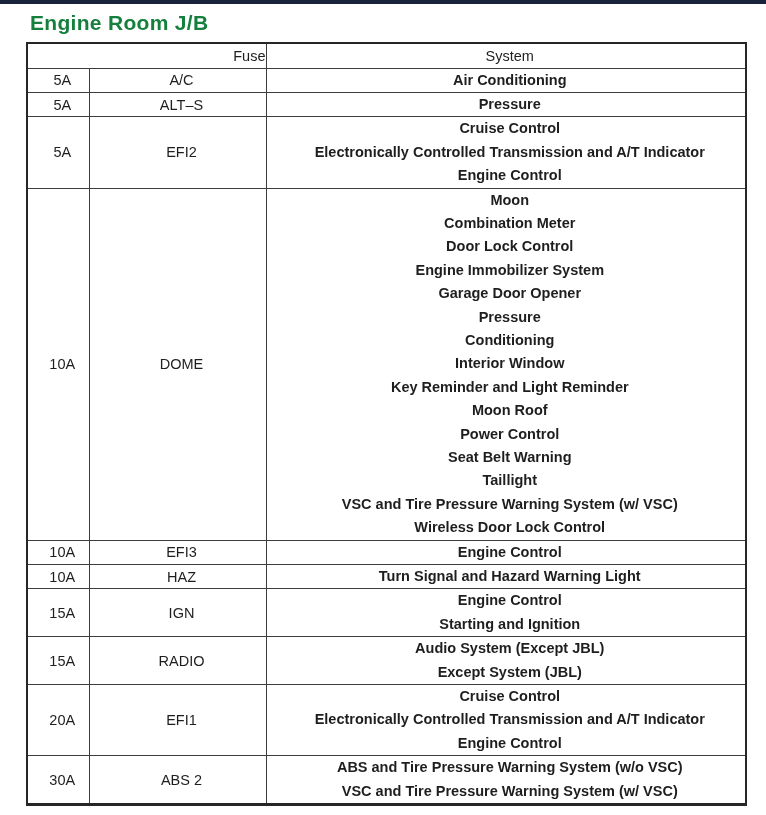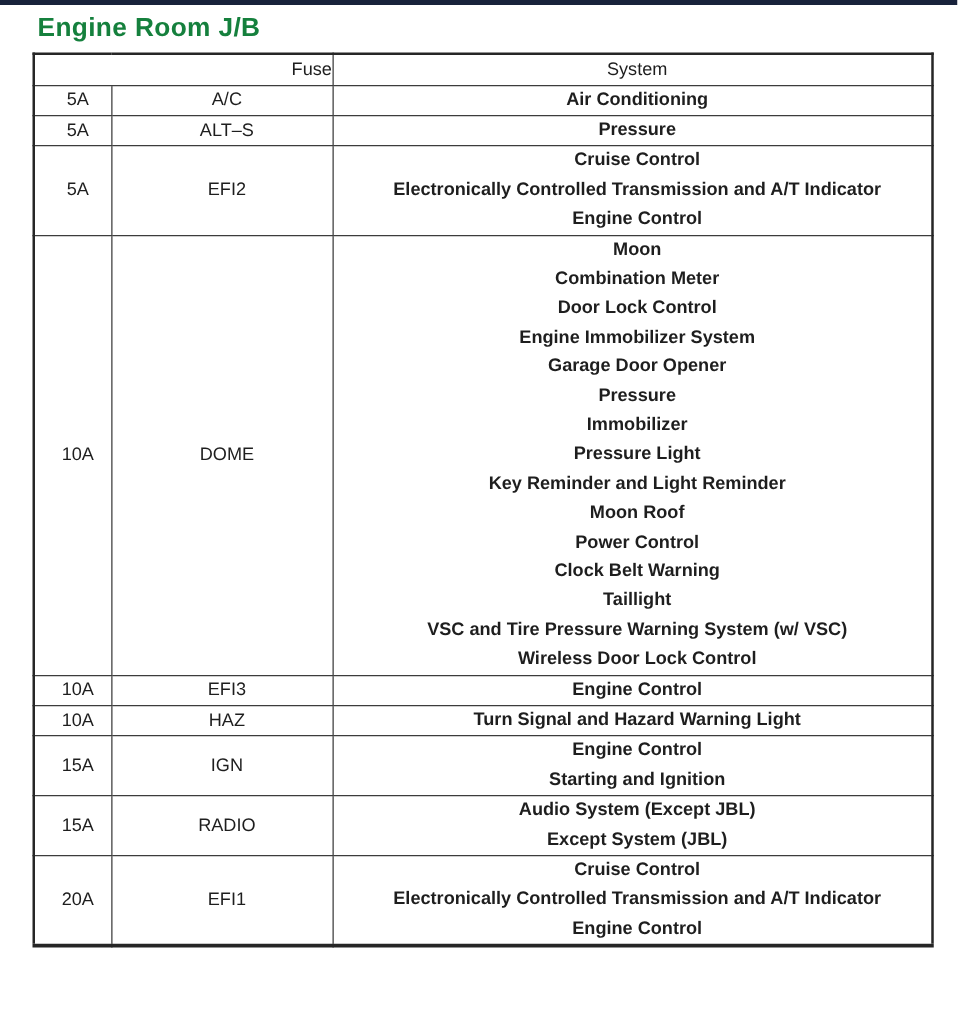--- a/index.html
+++ b/index.html
@@ -112,26 +112,26 @@
       <tr class="data-row">
     <td class="amp-cell">10A</td>
     <td class="name-cell">DOME</td>
     <td class="system-cell">
           <div class="sys-line">Moon</div>
           <div class="sys-line">Combination Meter</div>
           <div class="sys-line">Door Lock Control</div>
           <div class="sys-line">Engine Immobilizer System</div>
           <div class="sys-line">Garage Door Opener</div>
           <div class="sys-line">Pressure</div>
-          <div class="sys-line">Immobilizer</div>
-          <div class="sys-line">Pressure Light</div>
+          <div class="sys-line">Conditioning</div>
+          <div class="sys-line">Interior Window</div>
           <div class="sys-line">Key Reminder and Light Reminder</div>
           <div class="sys-line">Moon Roof</div>
           <div class="sys-line">Power Control</div>
-          <div class="sys-line">Clock Belt Warning</div>
+          <div class="sys-line">Seat Belt Warning</div>
           <div class="sys-line">Taillight</div>
           <div class="sys-line">VSC and Tire Pressure Warning System (w/ VSC)</div>
           <div class="sys-line">Wireless Door Lock Control</div>
         </td>
   </tr>
       <tr class="data-row">
     <td class="amp-cell">10A</td>
     <td class="name-cell">EFI3</td>
     <td class="system-cell">
           <div class="sys-line">Engine Control</div>
@@ -162,14 +162,22 @@
   </tr>
       <tr class="data-row">
     <td class="amp-cell">20A</td>
     <td class="name-cell">EFI1</td>
     <td class="system-cell">
           <div class="sys-line">Cruise Control</div>
           <div class="sys-line">Electronically Controlled Transmission and A/T Indicator</div>
           <div class="sys-line">Engine Control</div>
         </td>
   </tr>
+      <tr class="data-row">
+    <td class="amp-cell">30A</td>
+    <td class="name-cell">ABS 2</td>
+    <td class="system-cell">
+          <div class="sys-line">ABS and Tire Pressure Warning System (w/o VSC)</div>
+          <div class="sys-line">VSC and Tire Pressure Warning System (w/ VSC)</div>
+        </td>
+  </tr>
     </tbody>
 </table>
 
 </body></html>

